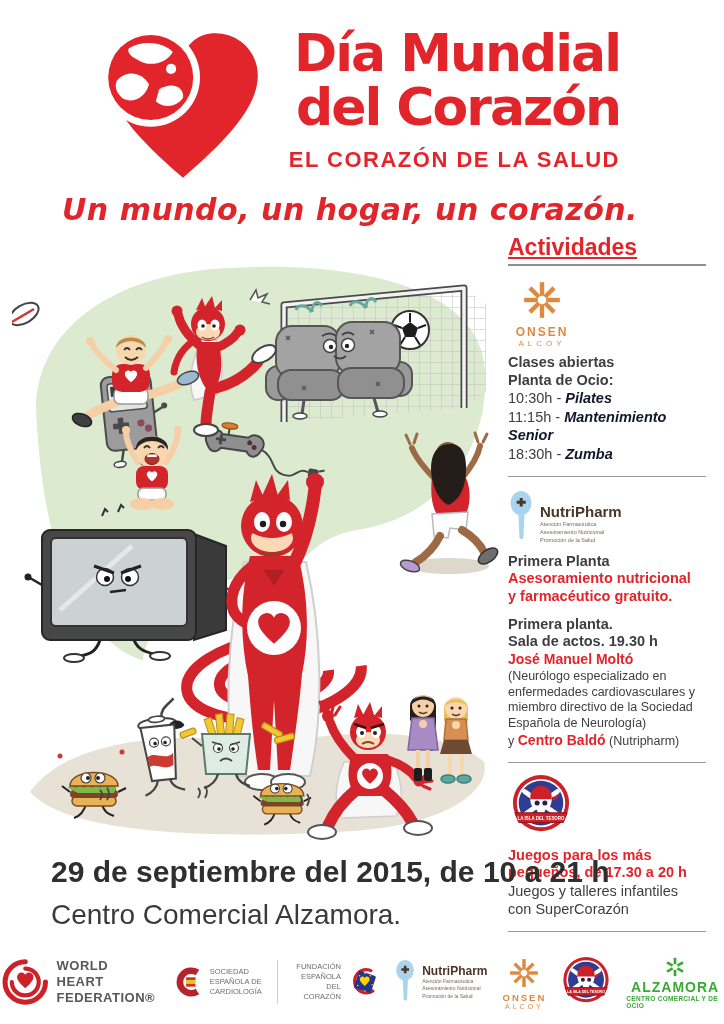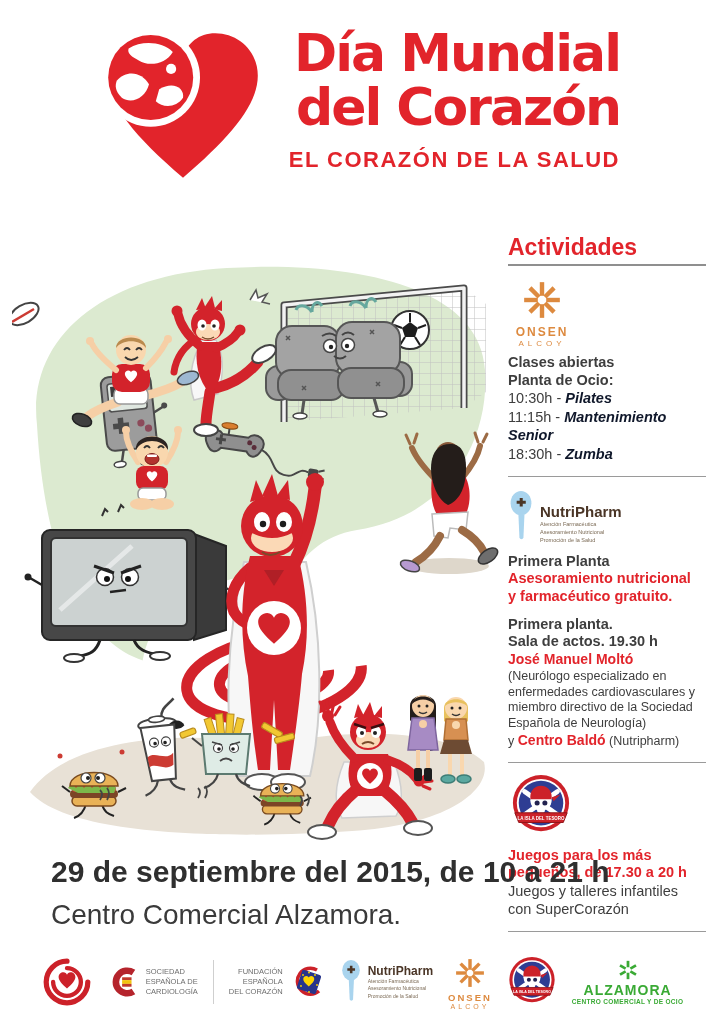--- a/index.html
+++ b/index.html
@@ -8,21 +8,21 @@
   
   .hdr-logo{position:absolute;left:98px;top:20px;width:170px;height:176px;}
   .title-block{position:absolute;left:268px;top:26px;width:352px;text-align:right;color:#e2242b;}
   .title-l1,.title-l2{font-family:"DejaVu Sans",sans-serif;font-weight:bold;font-size:52px;line-height:1.04;letter-spacing:-2px;white-space:nowrap;}
   .subtitle{margin-top:13px;font-size:22px;letter-spacing:1.5px;color:#e2242b;white-space:nowrap;font-weight:bold;}
   .tagline{position:absolute;left:30px;top:192px;width:640px;text-align:center;color:#e2242b;font-family:"DejaVu Sans",sans-serif;font-weight:bold;font-style:italic;font-size:30px;letter-spacing:0.5px;}
   
   .illus{position:absolute;left:12px;top:230px;width:490px;height:630px;}
   
   .sidebar{position:absolute;left:508px;top:234px;width:198px;color:#3e3e3e;}
-  .act-head{color:#e2242b;font-size:23px;font-weight:bold;margin:0 0 3px 0;}
+  .act-head{color:#e2242b;font-size:23px;font-weight:bold;margin:0 0 3px 0;text-decoration:underline;}
   .rule{border:none;border-top:2px solid #8f8f8f;margin:0 0 13px 0;}
   .divider{border:none;border-top:1.5px solid #9a9a9a;margin:12px 0;}
   .onsen-logo{margin:2px 0 6px 2px;text-align:left;width:64px;}
   .onsen-name{color:#dd8a3f;font-size:12px;letter-spacing:2px;font-weight:bold;text-align:center;}
   .onsen-sub{color:#dd8a3f;font-size:8px;letter-spacing:4px;text-align:center;}
   .b{font-weight:bold;font-size:14.5px;line-height:1.22;color:#3e3e3e;}
   .rb{font-weight:bold;font-size:14.5px;line-height:1.22;color:#e2242b;}
   .sched{font-size:14.5px;line-height:1.28;color:#3e3e3e;}
   .act-name{color:#0f172a;font-weight:bold;font-style:italic;}
   .np-logo{display:flex;align-items:flex-start;gap:6px;margin:4px 0 8px 0;}
@@ -119,20 +119,21 @@
       <path d="M36,36 C44,31 51,35 50,41 C46,47 38,47 34,43 Z"></path>
       <circle cx="43" cy="24" r="3"></circle>
     </g>
   </svg>
 
   <div class="title-block">
     <div class="title-l1">Día Mundial</div>
     <div class="title-l2">del Corazón</div>
     <div class="subtitle">EL CORAZÓN DE LA SALUD</div>
   </div>
+  <div class="tagline">Un mundo, un hogar, un corazón.</div>
 
   <svg class="illus" viewBox="0 0 490 630">
 
     <path d="M25,195 C15,108 90,45 215,38 C340,31 468,55 473,140 C478,215 432,287 345,300 C310,306 290,325 272,358 C250,398 205,447 140,433 C73,418 33,332 25,195 Z" fill="#dcead0"></path>
     <ellipse cx="262" cy="440" rx="132" ry="96" fill="#ffffff"></ellipse>
     <path d="M18,562 C58,505 180,500 260,515 C320,500 432,495 472,532 C480,562 430,596 340,601 C220,609 58,607 18,562 Z" fill="#e8e1d6"></path>
 
     <g>
       <polygon points="272,75 452,58 452,178 272,192" fill="url(#net)"></polygon>
       <polygon points="452,58 474,74 474,162 452,178" fill="url(#net)"></polygon>
@@ -507,20 +508,24 @@
   </div>
 
   <div class="footer">
 
     <div class="f-item">
       <svg width="52" height="52" viewBox="0 0 60 60">
         <path d="M30,6 A24,24 0 1 0 54,30" stroke="#cc2129" stroke-width="6" fill="none" stroke-linecap="round"></path>
         <path d="M30,14 A16,16 0 1 1 14,30" stroke="#cc2129" stroke-width="5" fill="none" stroke-linecap="round"></path>
         <use href="#heartPath" transform="translate(19,18) scale(0.22)" fill="#cc2129"></use>
       </svg>
+      <div class="whf-txt">
+        <div>WORLD HEART</div>
+        <div>FEDERATION®</div>
+      </div>
     </div>
 
     <div class="f-item">
       <svg width="32" height="32" viewBox="0 0 34 34">
         <path d="M27,7 A12,12 0 1 0 27,27" stroke="#b5242c" stroke-width="7" fill="none"></path>
         <rect x="15" y="12" width="10" height="3" fill="#c0392b"></rect>
         <rect x="15" y="15" width="10" height="4" fill="#f1c40f"></rect>
         <rect x="15" y="19" width="10" height="3" fill="#c0392b"></rect>
       </svg>
       <div class="tiny-gray">

